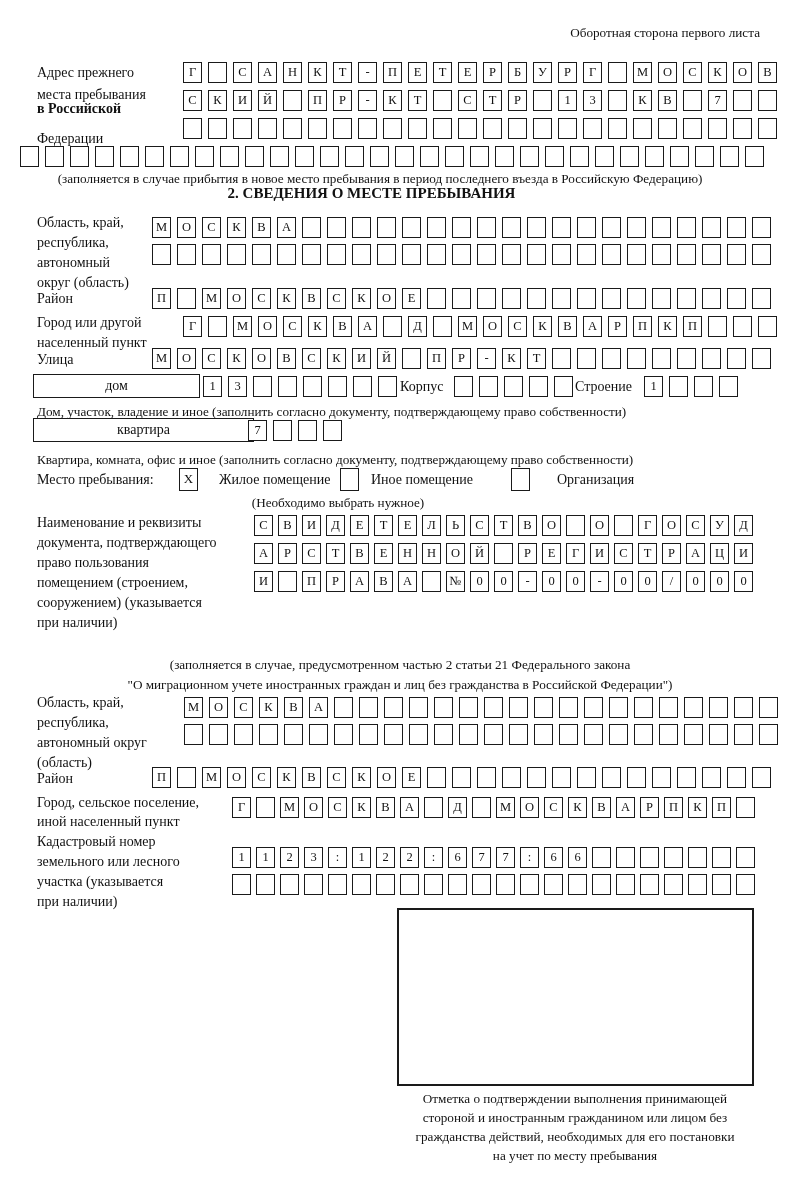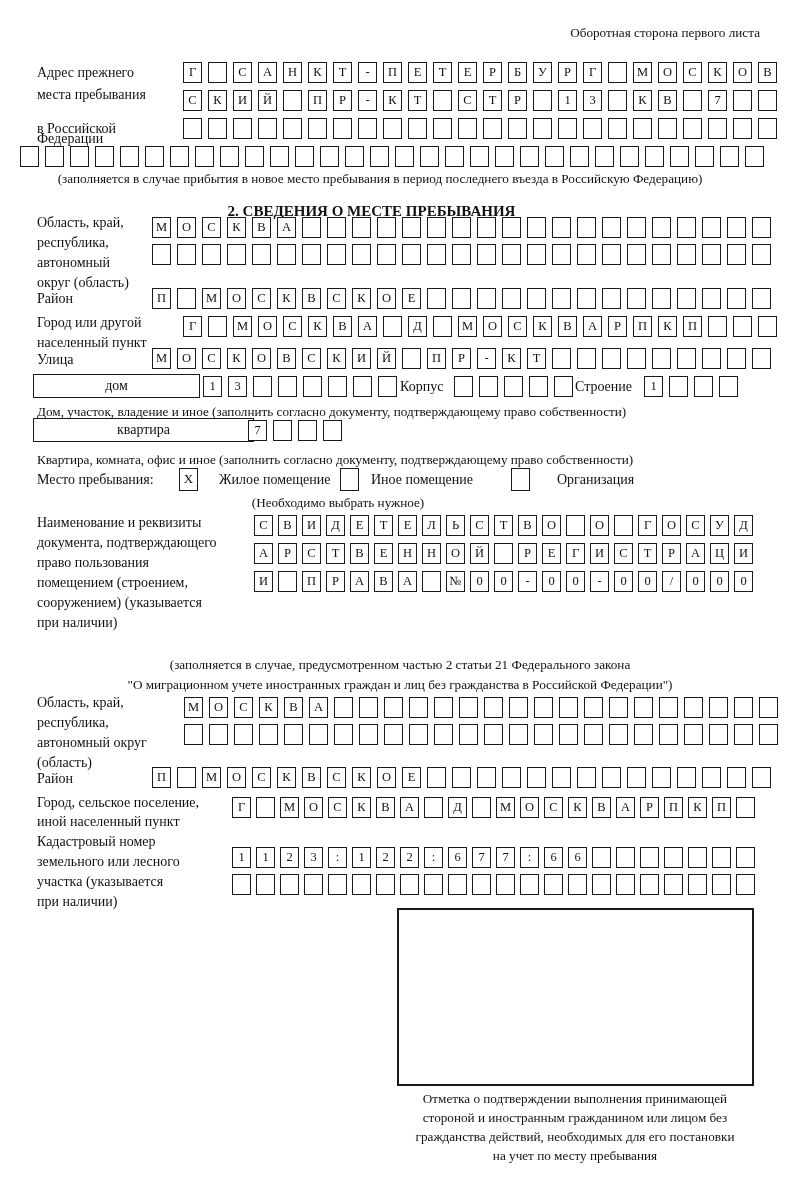--- a/index.html
+++ b/index.html
@@ -38,21 +38,21 @@
 </style>
 </head>
 <body>
 
 <div class="page">
 
   <div class="txt sm r" style="left:430px; top:24px; width:330px;">Оборотная сторона первого листа</div>
 
   <div class="txt" style="left:37px; top:64px;">Адрес прежнего</div>
   <div class="txt" style="left:37px; top:86px;">места пребывания</div>
-  <div class="txt" style="left:37px; top:120px;">в Российской</div>
+  <div class="txt" style="left:37px; top:100px;font-weight:bold;">в Российской</div>
   <div class="txt" style="left:37px; top:130px;">Федерации</div>
   <div class="brow" style="left:183px; top:62px;">
       <span class="cbox">Г</span>
       <span class="cbox"></span>
       <span class="cbox">С</span>
       <span class="cbox">А</span>
       <span class="cbox">Н</span>
       <span class="cbox">К</span>
       <span class="cbox">Т</span>
       <span class="cbox">-</span>
@@ -152,21 +152,21 @@
       <span class="cbox"></span>
       <span class="cbox"></span>
       <span class="cbox"></span>
       <span class="cbox"></span>
       <span class="cbox"></span>
       <span class="cbox"></span>
       <span class="cbox"></span>
     </div>
   <div class="txt sm c" style="left:0px; top:170px; width:760px;">(заполняется в случае прибытия в новое место пребывания в период последнего въезда в Российскую Федерацию)</div>
 
-  <div class="txt b c" style="left:0px; top:202px; width:743px; font-size:15px;">2. СВЕДЕНИЯ О МЕСТЕ ПРЕБЫВАНИЯ</div>
+  <div class="txt b c" style="left:0px; top:184px; width:743px; font-size:15px;">2. СВЕДЕНИЯ О МЕСТЕ ПРЕБЫВАНИЯ</div>
 
   <div class="txt" style="left:37px; top:214px;">Область, край,</div>
   <div class="txt" style="left:37px; top:234px;">республика,</div>
   <div class="txt" style="left:37px; top:254px;">автономный</div>
   <div class="txt" style="left:37px; top:274px;">округ (область)</div>
   <div class="brow" style="left:152px; top:217px;">
       <span class="cbox">М</span>
       <span class="cbox">О</span>
       <span class="cbox">С</span>
       <span class="cbox">К</span>

